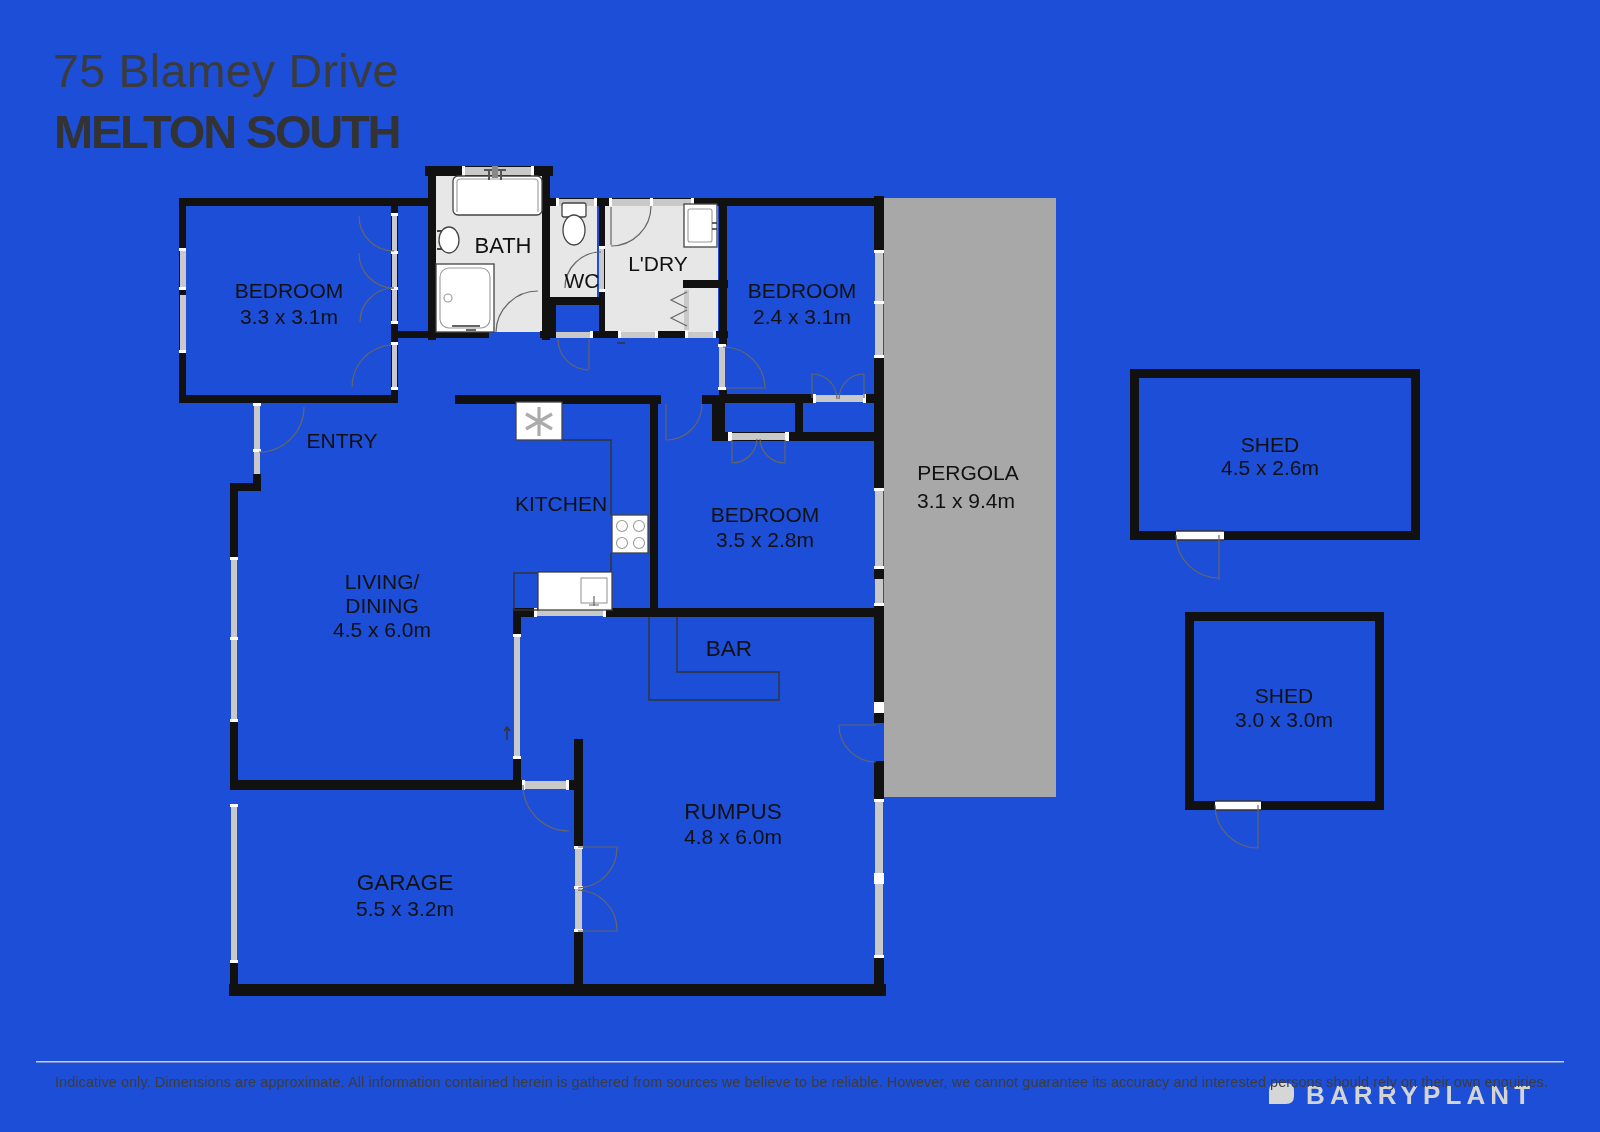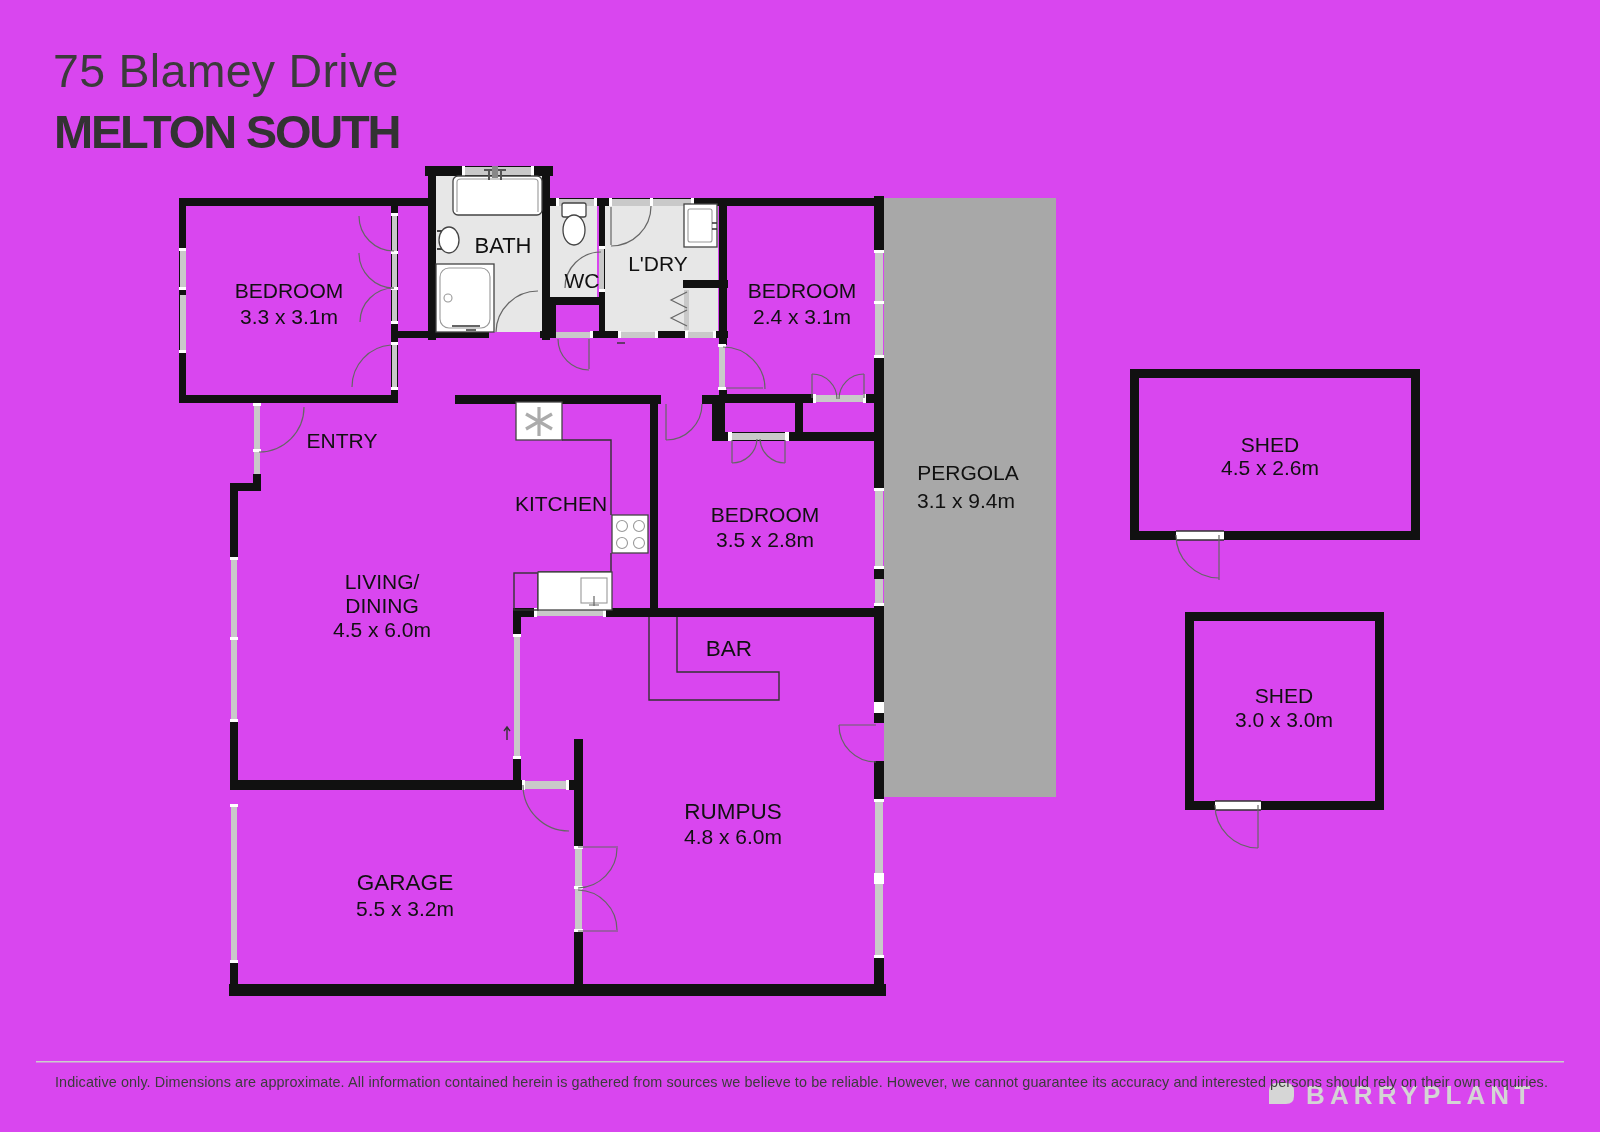--- a/index.html
+++ b/index.html
@@ -1,16 +1,16 @@
 <!DOCTYPE html>
 <html><head>
 <meta charset="utf-8">
 <style>
   html,body{margin:0;padding:0;background:#ffffff;}
-  #page{position:relative;width:1600px;height:1132px;background:#d946ef;overflow:hidden;}
+  #page{position:relative;width:1600px;height:1132px;background:#1d4ed8;overflow:hidden;}
   svg{display:block}
   .w{fill:#111111}
   .wet{fill:#e7e7e7}
   .win{fill:#c9c9c9}
   .cap{fill:#ffffff}
   .arc{fill:none;stroke:#666;stroke-width:1.2}
   .fx{fill:#fff;stroke:#444;stroke-width:1.3}
   .fx2{fill:none;stroke:#999;stroke-width:1.1}
   .thin{fill:none;stroke:#333;stroke-width:1.4}
   text{font-family:"Liberation Sans",sans-serif;fill:#111}

